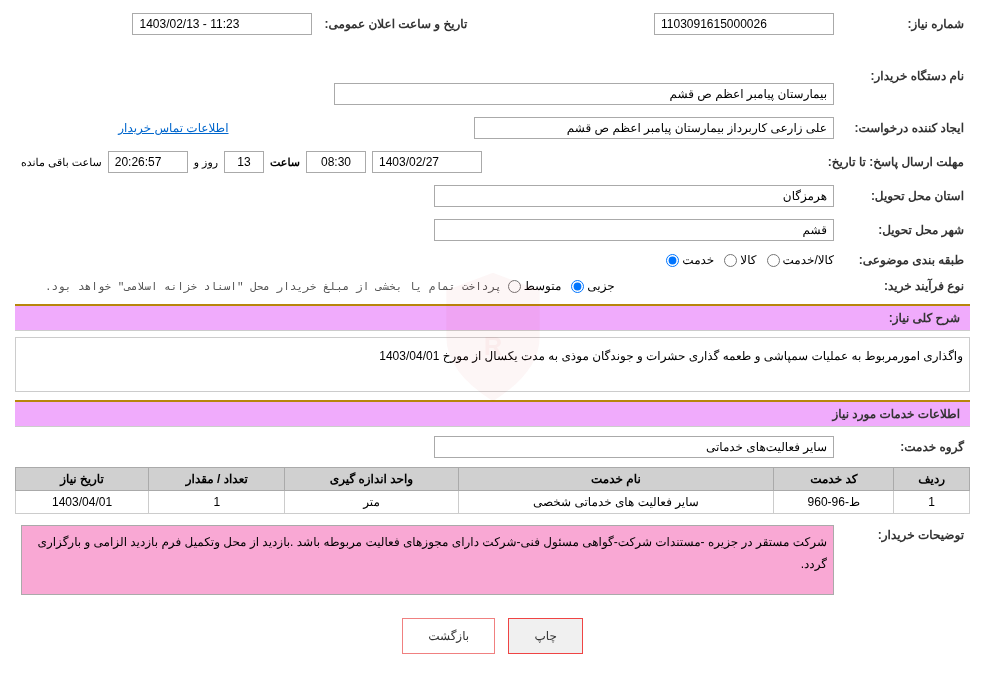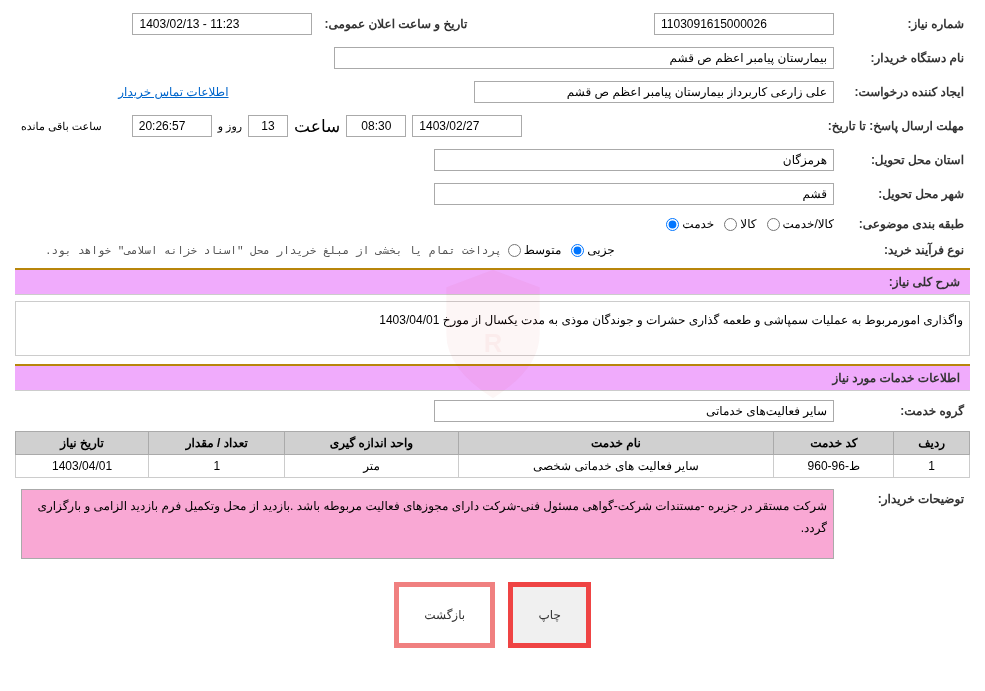--- a/index.html
+++ b/index.html
@@ -50,28 +50,28 @@
       border: 1px solid #aaa;
       padding: 3px 6px;
       min-height: 22px;
       background: #fff;
       display: inline-block;
       min-width: 200px;
       text-align: right;
     }
     .input-wide {
       min-width: 350px;
+      margin-top: 36px;
     }
     .input-medium {
       min-width: 180px;
       margin-left: 40px;
     }
     .input-small {
       min-width: 90px;
-      margin-left: 24px;
     }
     .section-title {
       background: #f0abfc;
       border-top: 2px solid #b8860b;
       border-bottom: 1px solid #ccc;
       padding: 5px 10px;
       font-weight: bold;
       color: #333;
       margin: 8px 0 6px 0;
     }
@@ -125,26 +125,26 @@
       text-align: right;
       line-height: 1.8;
       width: 100%;
     }
     .footer-buttons {
       text-align: center;
       padding: 10px;
       margin-top: 10px;
     }
     .btn {
-      padding: 21px 25px;
+      padding: 10px 25px;
       margin: 0 5px;
       cursor: pointer;
       font-size: 12px;
       font-family: Tahoma, Arial, sans-serif;
-      border: 5px solid #ef4444;
+      border: 1px solid #ef4444;
       background: #f0f0f0;
     }
     .btn-print {
       background: #f0f0f0;
       color: #333;
     }
     .btn-back {
       background: #fff;
       color: #333;
       border-color: #f08080;
@@ -232,21 +232,21 @@
     <table class="info-table">
       <tbody>
           <tr>
         <td class="label-cell">مهلت ارسال پاسخ: تا تاریخ:</td>
         <td class="value-cell">
           <div class="row-inline">
             <span style="font-size:11px;">ساعت باقی مانده</span>
             <div class="input-box input-small" style="direction:ltr;text-align:left;min-width:80px;">20:26:57</div>
             <span style="font-size:11px;">روز و</span>
             <div class="input-box" style="min-width:40px;text-align:center;">13</div>
-            <span style="font-size:17px;">ساعت</span>
+            <span style="font-size:11px;font-weight:bold;">ساعت</span>
             <div class="input-box" style="min-width:60px;text-align:center;direction:ltr;">08:30</div>
             <div class="input-box" style="min-width:110px;direction:ltr;text-align:left;">1403/02/27</div>
           </div>
         </td>
       </tr>
     </tbody>
       </table>
 
     <table class="info-table">
       <tbody>

